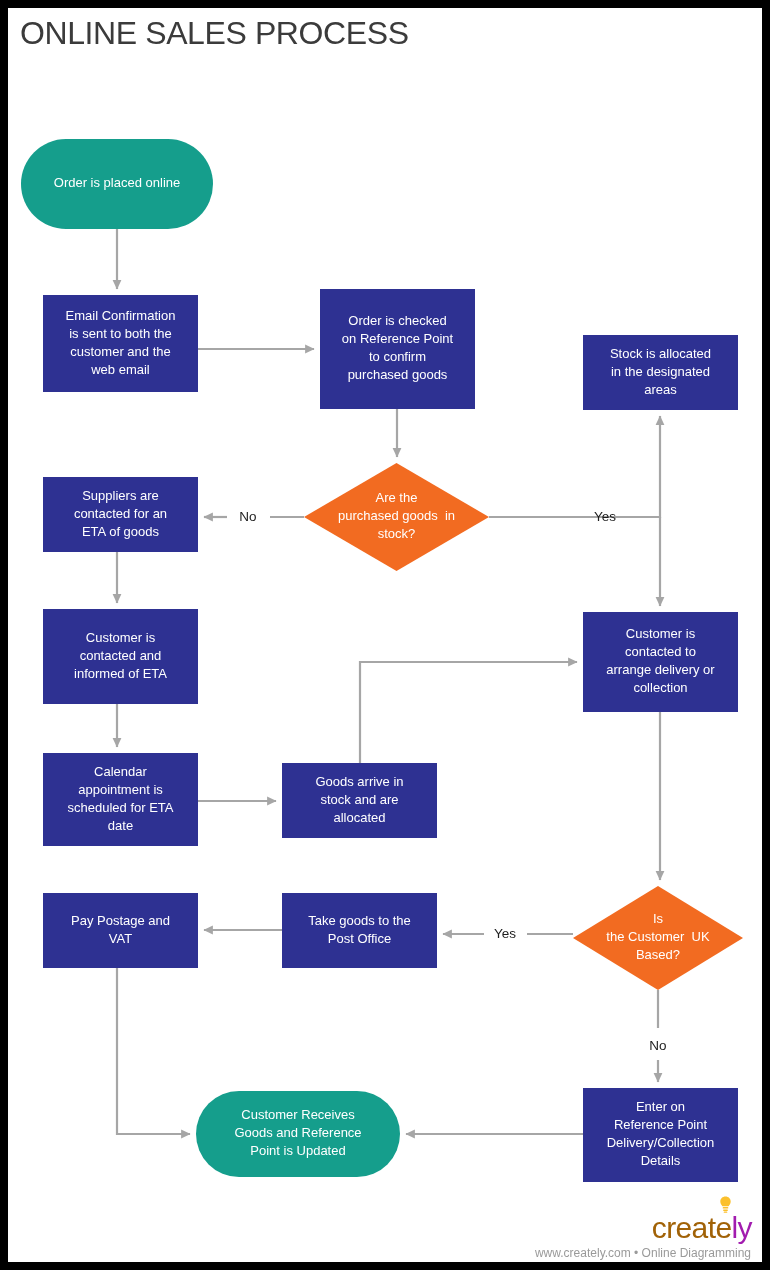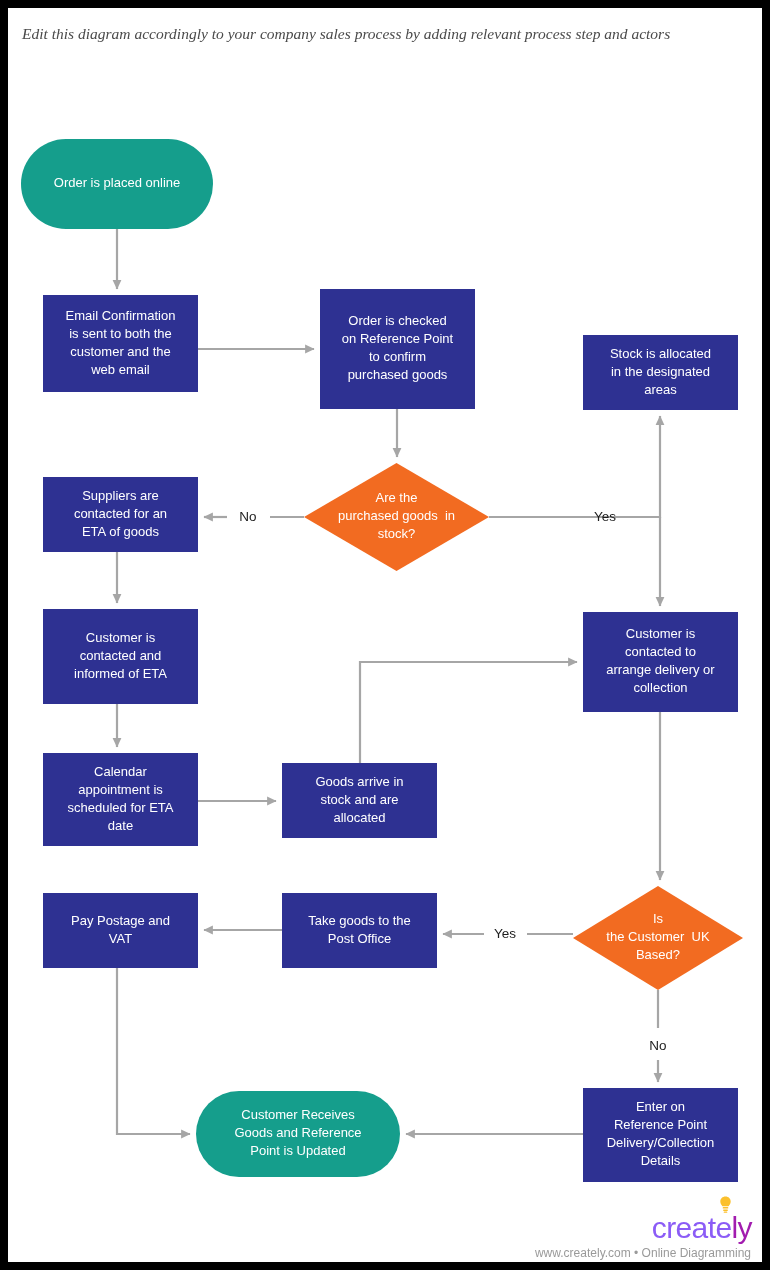--- a/index.html
+++ b/index.html
@@ -87,21 +87,21 @@
   }
   #logo {
     font-family: "Liberation Sans", sans-serif;
     font-size: 30px;
     letter-spacing: -0.6px;
     line-height: 1;
     position: relative;
     display: inline-block;
     padding-right: 2px;
   }
-  #logo .lg-create { color: #8b5cf6; }
+  #logo .lg-create { color: #a16207; }
   #logo .lg-ly { color: #a21caf; }
   #bulb {
     position: absolute;
     right: 22px;
     top: -17px;
     width: 13px;
     height: 17px;
   }
   #footer-note {
     font-family: "Liberation Sans", sans-serif;
@@ -112,21 +112,21 @@
     white-space: pre;
   }
 </style>
 </head>
 <body>
 
 <div id="page">
   <div id="canvas">
 
     <div id="header">
-      <p id="subtitle">Edit this diagram accordingly to your company sales process by adding relevant process step and actors</p>
+      <h1 id="title">ONLINE SALES PROCESS</h1>
     </div>
 
     <svg id="flow" viewBox="0 0 754 1254">
       <defs>
         <marker id="ah" markerWidth="12" markerHeight="12" refX="9.4" refY="5" orient="auto" markerUnits="userSpaceOnUse">
           <path d="M0.5,0.6 L10,5 L0.5,9.4 Z" class="arrowhead"></path>
         </marker>
       </defs>
 
       <g id="edges">

